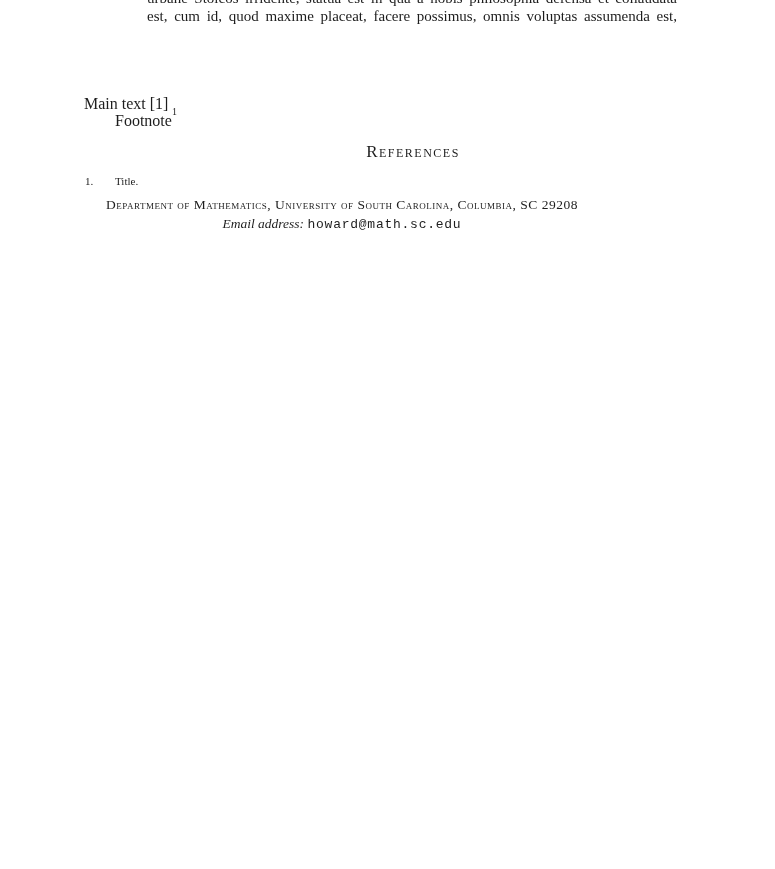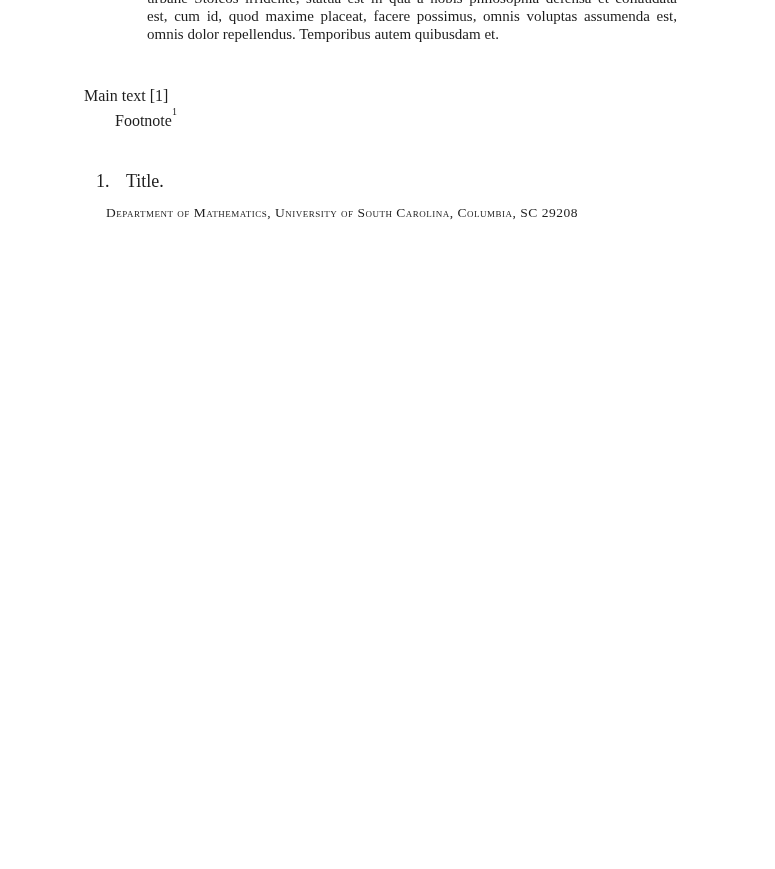--- a/index.html
+++ b/index.html
@@ -19,21 +19,21 @@
     top: -11px;
     width: 530px;
     font-size: 15px;
     line-height: 18px;
   }
   .top-para .just { text-align: justify; text-align-last: justify; }
 
   .main-text {
     position: absolute;
     left: 84px;
-    top: 86px;
+    top: 94px;
     font-size: 16px;
     line-height: 20px;
   }
   .footnote-body {
     position: absolute;
     left: 115px;
     top: 111px;
     font-size: 16px;
     line-height: 20px;
   }
@@ -49,30 +49,30 @@
     top: 142px;
     width: 658px;
     text-align: center;
     font-variant: small-caps;
     font-size: 17px;
     letter-spacing: 1.5px;
     line-height: 20px;
   }
   .ref-item {
     position: absolute;
-    left: 96px;
+    left: 85px;
     top: 173px;
-    font-size: 18px;
+    font-size: 11px;
     line-height: 16px;
   }
   .ref-item .ref-num { display: inline-block; width: 30px; }
   .address-block {
     position: absolute;
     left: 106px;
-    top: 204px;
+    top: 196px;
     font-size: 13.5px;
     line-height: 18.5px;
     text-align: center;
   }
   .dept-line {
     font-variant: small-caps;
     letter-spacing: 0.5px;
   }
   .addr-label { font-style: italic; }
   .mono {
@@ -107,34 +107,35 @@
   }
 </style>
 </head>
 <body>
 
 <div class="page">
 
   <div class="top-para">
     <div class="just">urbane Stoicos irridente, statua est in qua a nobis philosophia defensa et collaudata</div>
     <div class="just">est, cum id, quod maxime placeat, facere possimus, omnis voluptas assumenda est,</div>
-    <div>omnis dolor repellendus. Temporibus autem quibusdam et.</div>
   </div>
 
   <div class="main-text">Main text [1]</div>
 
   <div class="footnote-body"><span>Footnote</span><sup class="fn-mark">1</sup></div>
 
+  <div class="refs-heading">References</div>
 
   <div class="ref-item">
     <span class="ref-num">1.</span><span>Title.</span>
   </div>
 
   <div class="address-block">
     <div class="dept-line">Department of Mathematics, University of South Carolina, Columbia, SC 29208</div>
+    <div><span class="addr-label">Email address:</span> <span class="mono">howard@math.sc.edu</span></div>
   </div>
 
   <div class="footnote-rule"></div>
 
   <div class="footnote-entry"><sup class="fn-mark">1</sup><span>[1]</span></div>
 
   <div class="page-number">1</div>
 
 </div>
 

